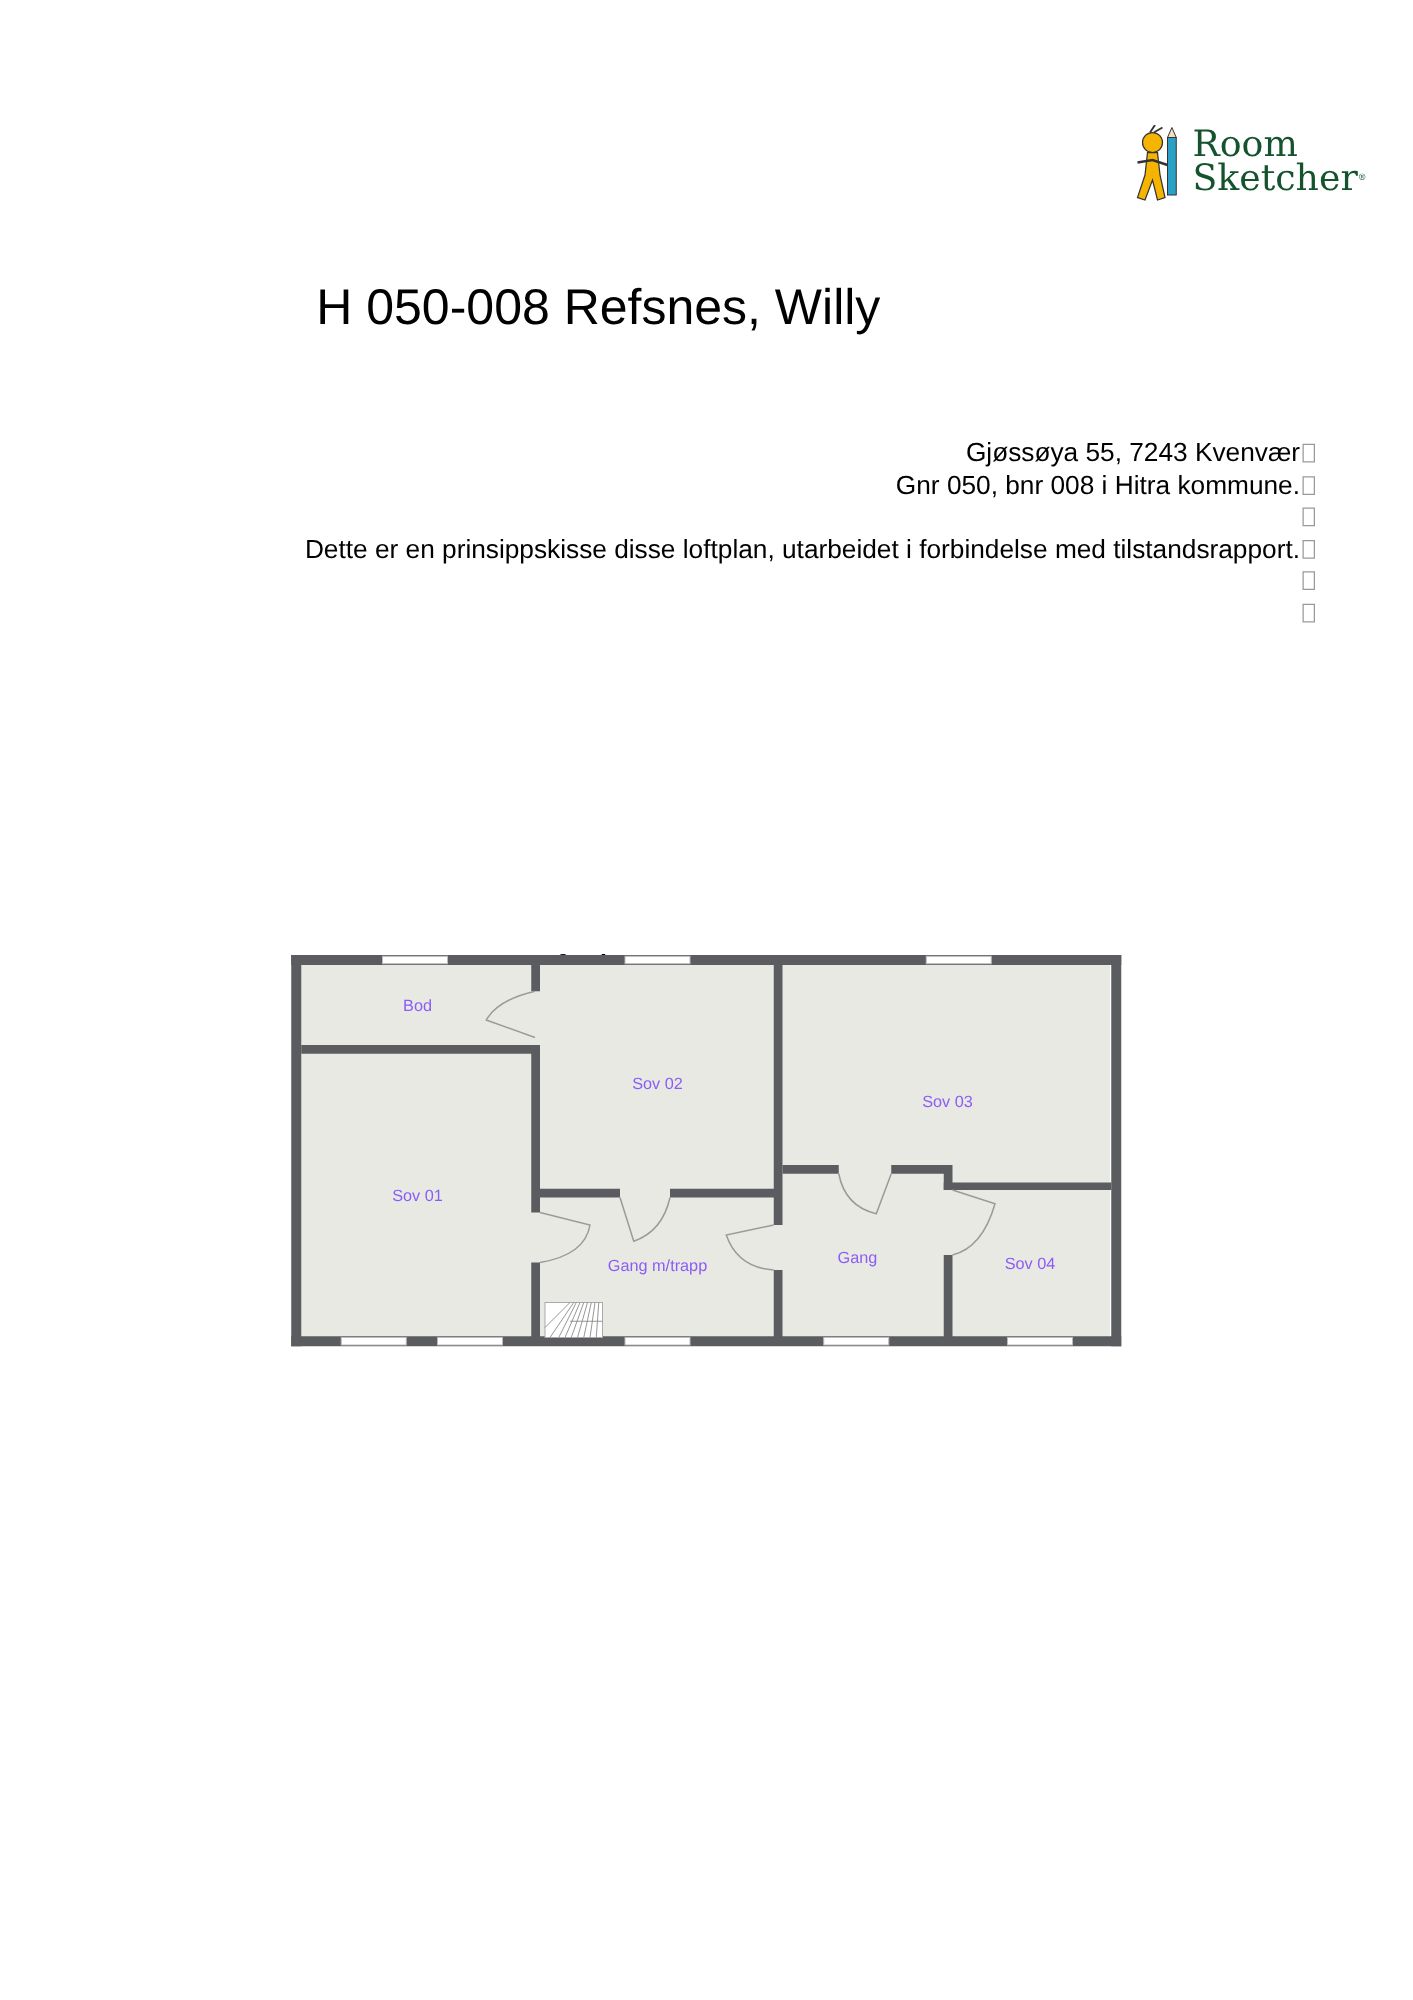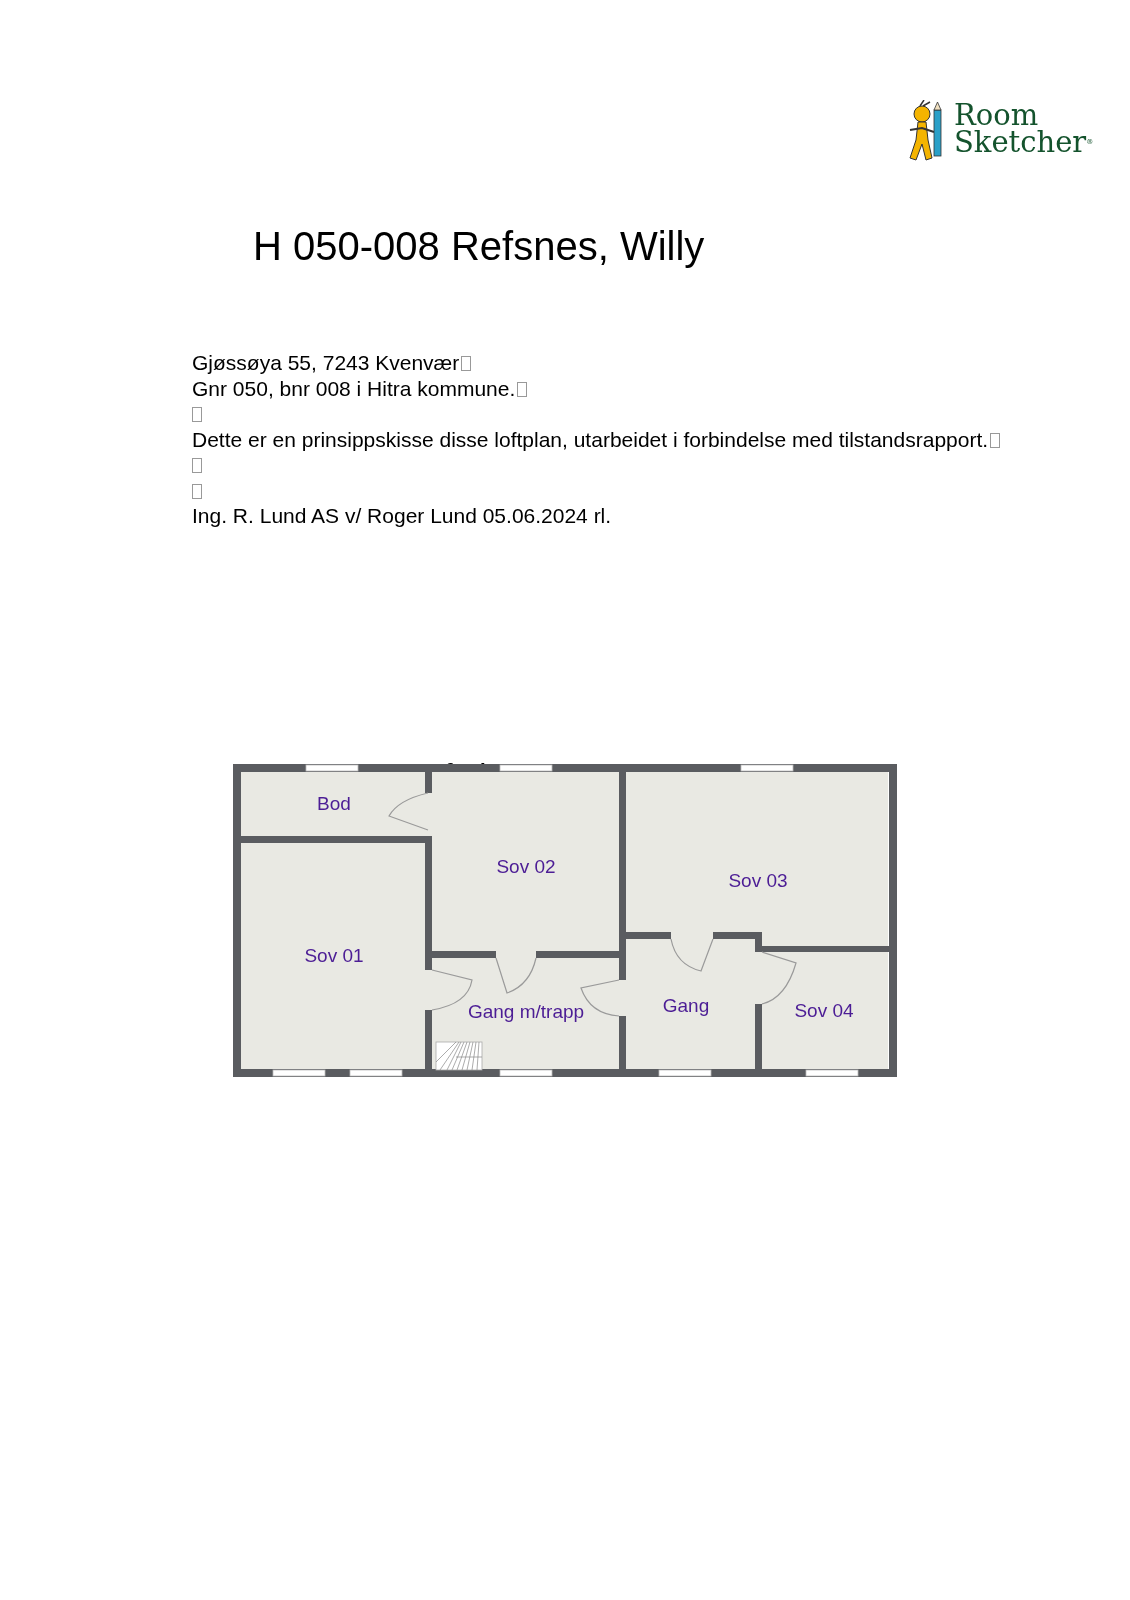--- a/index.html
+++ b/index.html
@@ -2,25 +2,25 @@
 <html><head>
 <meta charset="utf-8">
 <style>
   html, body { margin:0; padding:0; background:#ffffff; }
   body { width:1130px; height:1600px; position:relative; overflow:hidden; font-family:"Liberation Sans", sans-serif; color:#000; }
   .logo { position:absolute; left:908px; top:100px; width:180px; height:70px; }
   .logo-text { position:absolute; left:46px; top:2px; font-family:"DejaVu Serif", serif; font-size:29px; line-height:27px; color:#14532d; }
   .logo-reg { font-size:7px; vertical-align:top; }
   .title { position:absolute; left:253px; top:212px; font-size:40px; line-height:46px; white-space:nowrap;margin-top:11px; }
   .body-text { position:absolute; left:192px; top:350px; width:860px; font-size:21px; line-height:25.5px; }
-  .body-text p { margin:0; }
+  .body-text p { margin:0;text-align:right; }
   .box { display:inline-block; width:10px; height:15px; border:1px solid #999; vertical-align:-1px; margin-left:2px; box-sizing:border-box; }
   .plan-title { position:absolute; left:0; width:930px; top:720px; text-align:center; font-size:32px; line-height:38px;margin-top:36px; }
   .plan { position:absolute; left:0; top:0; }
-  .room-label { position:absolute; font-size:19px; transform:translate(-50%,-50%); white-space:nowrap; color:#4c1d95; }
+  .room-label { position:absolute; font-size:13px; transform:translate(-50%,-50%); white-space:nowrap; color:#8b5cf6; }
 </style>
 </head>
 <body>
 
 <div class="logo">
   <svg width="44" height="66" viewBox="0 0 44 66" style="position:absolute;left:0;top:0;">
     <path d="M12 6 L16 0 M15 6 L22 2" stroke="#333" stroke-width="1.5" fill="none"></path>
     <circle cx="14" cy="14" r="8" fill="#f4b400" stroke="#333" stroke-width="1"></circle>
     <path d="M10 22 L18 22 L20 40 L24 58 L18 60 L14 44 L8 60 L2 58 L8 40 Z" fill="#f4b400" stroke="#333" stroke-width="1"></path>
     <path d="M2 30 L14 28 L26 32" stroke="#333" stroke-width="2" fill="none"></path>
@@ -35,21 +35,20 @@
 
 <div class="title">H 050-008 Refsnes, Willy</div>
 
 <div class="body-text">
   <p><span>Gjøssøya 55,  7243 Kvenvær</span><span class="box"></span></p>
   <p><span>Gnr 050, bnr 008 i Hitra kommune.</span><span class="box"></span></p>
   <p><span class="box" style="margin-left:0"></span></p>
   <p><span>Dette er en prinsippskisse disse loftplan, utarbeidet i forbindelse med tilstandsrapport.</span><span class="box"></span></p>
   <p><span class="box" style="margin-left:0"></span></p>
   <p><span class="box" style="margin-left:0"></span></p>
-  <p><span>Ing. R. Lund AS  v/ Roger Lund  05.06.2024  rl.</span></p>
 </div>
 
 <div class="plan-title">Loftplan</div>
 
 <svg class="plan" width="1130" height="1600">
 
   <rect x="240" y="772" width="648" height="300" fill="#e9e9e3"></rect>
   <g fill="#5a5c60">
 
     <rect x="233" y="764" width="664" height="8"></rect>

